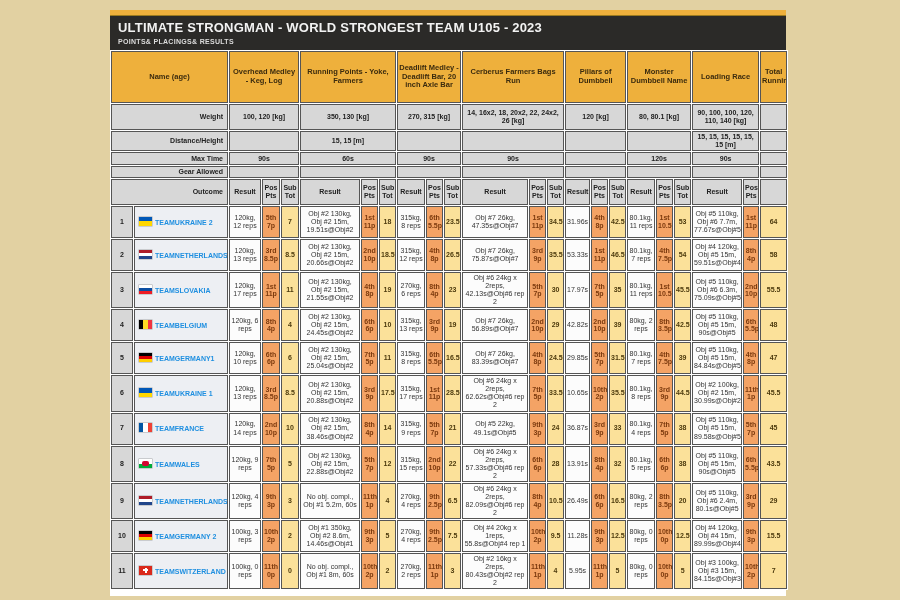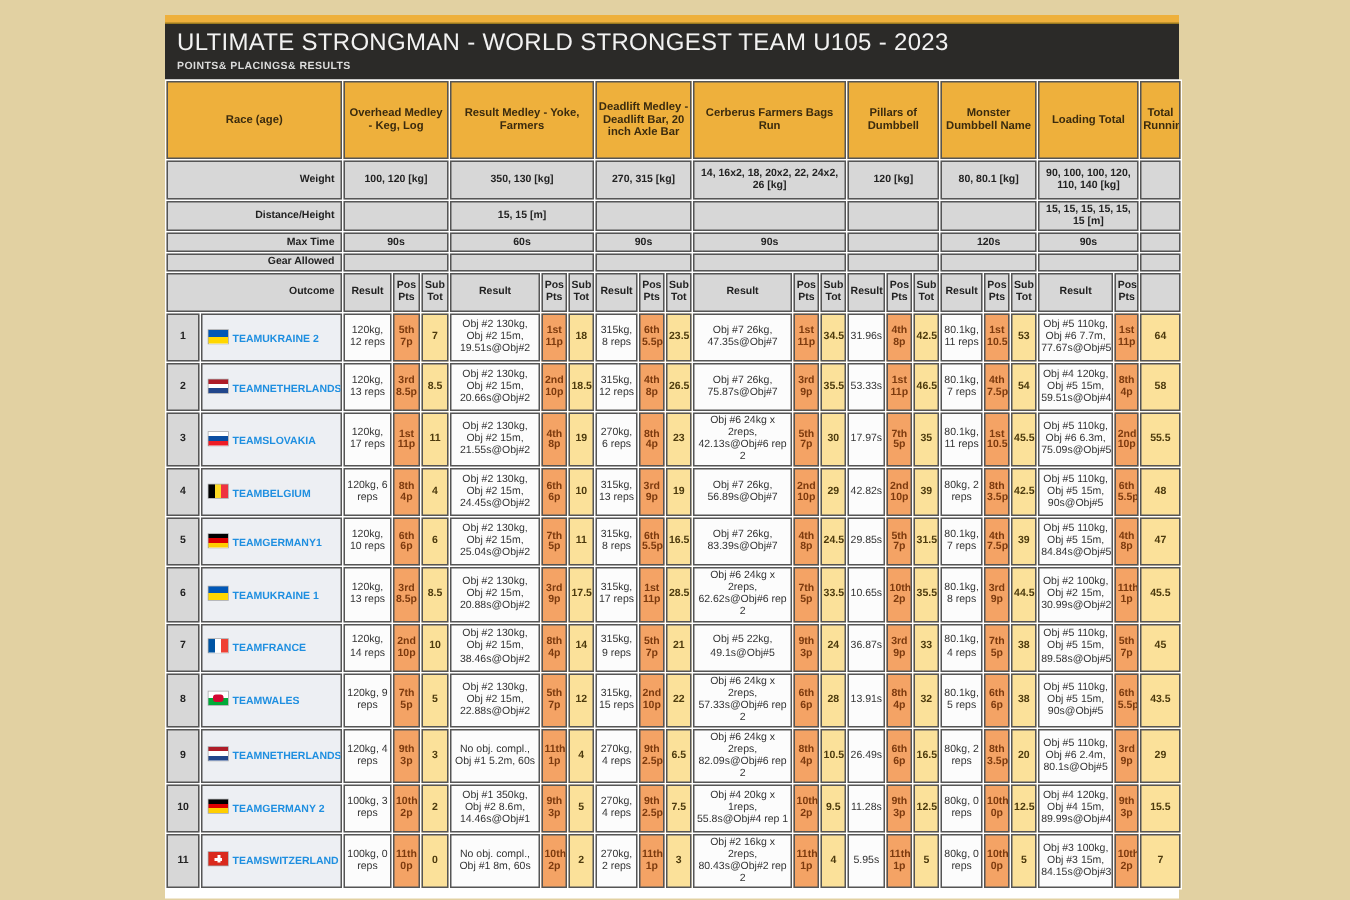--- a/index.html
+++ b/index.html
@@ -1,20 +1,20 @@
 <!DOCTYPE html>
 <html><head>
 <meta charset="utf-8">
 <style>
   html,body{margin:0;padding:0}
   body{width:900px;height:600px;background:#e2d1a2;font-family:"Liberation Sans",sans-serif;position:relative;overflow:hidden}
   .sheet{position:absolute;left:110px;top:10px;width:676px;background:#ffffff;padding-bottom:6px}
   .topstrip{height:5px;background:#eeb03c;border-bottom:1px solid #9a7a20}
   .titlebar{background:#2b2a28;color:#f2f2f2;padding:4px 0 5px 8px}
-  .titlebar .t1{font-size:16px;font-weight:normal;letter-spacing:.2px}
+  .titlebar .t1{font-size:13px;font-weight:bold;letter-spacing:.2px}
   .titlebar .t2{font-size:7px;font-weight:bold;margin-top:3px;color:#dcdcdc;letter-spacing:.3px}
   table{border-collapse:separate;border-spacing:1px;table-layout:fixed;width:676px;background:#fff}
   td,th{border:1px solid #555;box-sizing:border-box;overflow:hidden;padding:1px;text-align:center;vertical-align:middle;line-height:1.15}
   tr.head th{background:#eeb03c;color:#3b2b0e;font-size:7.5px;font-weight:bold;height:52px}
   tr.spec td{background:#d7d7d7;color:#222;font-size:7px;font-weight:bold}
   tr.spec.rw{height:26px}
   tr.spec.rd{height:20px}
   tr.spec.rm{height:13px}
   tr.spec.rg{height:11px}
   tr.spec.ro{height:26px}
@@ -71,28 +71,28 @@
         <col style="width:17px">
       <col style="width:28px">
         <col style="width:17px">
         <col style="width:17px">
       <col style="width:50px">
         <col style="width:16px">
       <col style="width:27px">
     </colgroup>
     <tbody>
         <tr class="head">
-      <th colspan="2">Race (age)</th>
+      <th colspan="2">Name (age)</th>
       <th colspan="3">Overhead Medley - Keg, Log</th>
-      <th colspan="3">Result Medley - Yoke, Farmers</th>
+      <th colspan="3">Running Points - Yoke, Farmers</th>
       <th colspan="3">Deadlift Medley - Deadlift Bar, 20 inch Axle Bar</th>
       <th colspan="3">Cerberus Farmers Bags Run</th>
       <th colspan="3">Pillars of Dumbbell</th>
       <th colspan="3">Monster Dumbbell Name</th>
-      <th colspan="2">Loading Total</th>
+      <th colspan="2">Loading Race</th>
       <th>Total Running</th>
     </tr>
     <tr class="spec rw">
       <td colspan="2" class="lbl">Weight</td>
       <td colspan="3">100, 120 [kg]</td>
       <td colspan="3">350, 130 [kg]</td>
       <td colspan="3">270, 315 [kg]</td>
       <td colspan="3">14, 16x2, 18, 20x2, 22, 24x2, 26 [kg]</td>
       <td colspan="3">120 [kg]</td>
       <td colspan="3">80, 80.1 [kg]</td>

